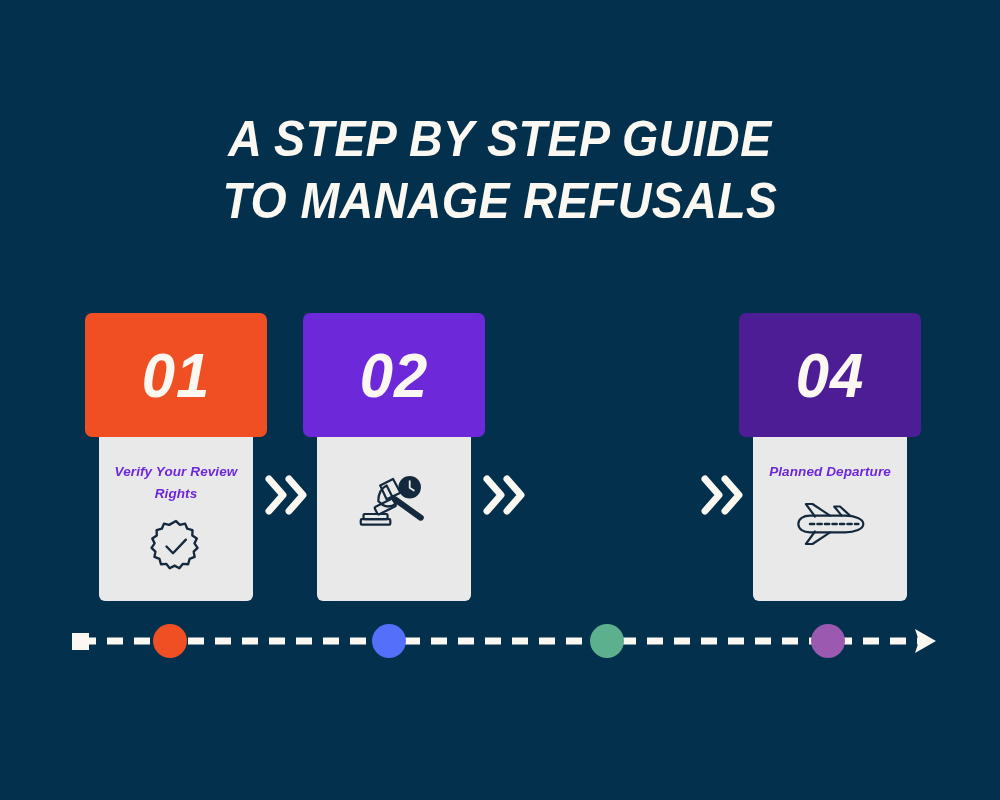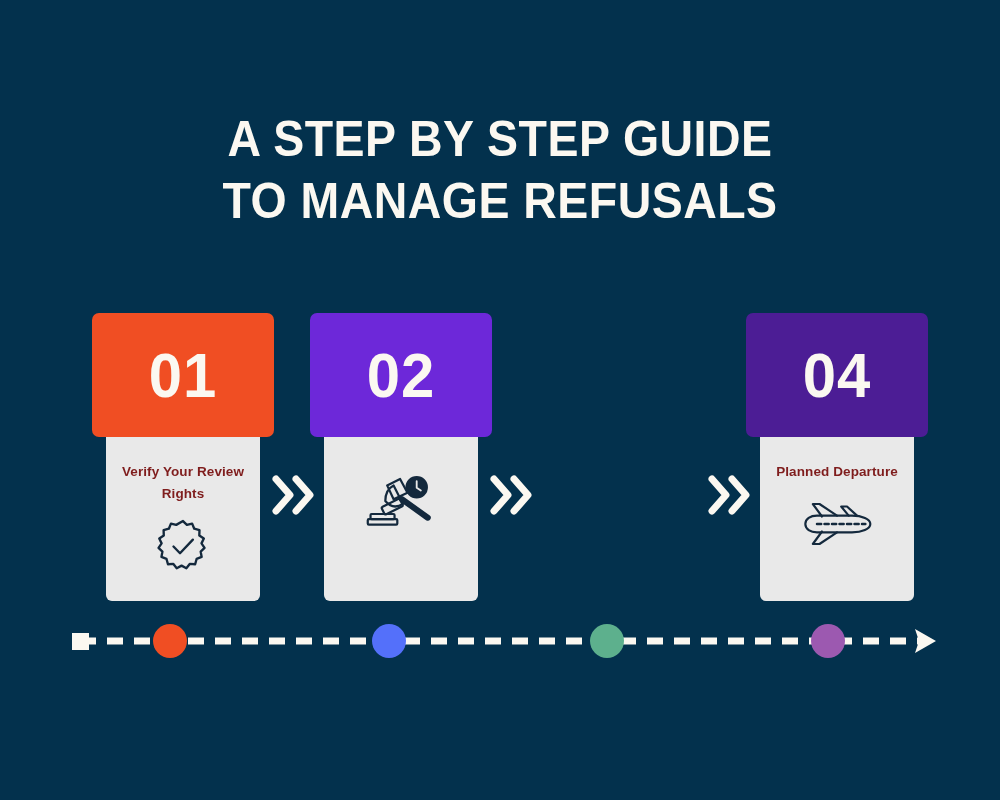--- a/index.html
+++ b/index.html
@@ -12,20 +12,21 @@
     height: 800px;
     overflow: hidden;
     font-family: "Liberation Sans", sans-serif;
   }
   #poster {
     position: relative;
     width: 1000px;
     height: 800px;
     background: #03314d;
     overflow: hidden;
+    font-style: italic;
   }
 
   
   .title-block {
     position: absolute;
     left: 0;
     top: 108px;
     width: 1000px;
     text-align: center;
   }
@@ -38,21 +39,21 @@
     letter-spacing: 0.5px;
     color: #fbf8f1;
     transform: scaleX(0.93);
     transform-origin: center center;
     white-space: nowrap;
   }
 
   
   .cards {
     position: absolute;
-    left: 12px;
+    left: 5px;
     top: 313px;
     width: 919px;
     height: 300px;
   }
   .step {
     position: absolute;
     top: 0;
     width: 182px;
     height: 290px;
   }
@@ -90,21 +91,21 @@
     padding: 26px 8px 0 8px;
     display: flex;
     flex-direction: column;
     align-items: center;
   }
   .step-label {
     font-family: "Liberation Sans Narrow", "Liberation Sans", sans-serif;
     font-weight: bold;
     font-size: 13.5px;
     line-height: 22px;
-    color: #7f1d1d;
+    color: #6d28d9;
     text-align: center;
     letter-spacing: 0.1px;
   }
   .step-icon {
     margin-top: 10px;
     width: 80px;
     height: 62px;
     display: flex;
     align-items: center;
     justify-content: center;

